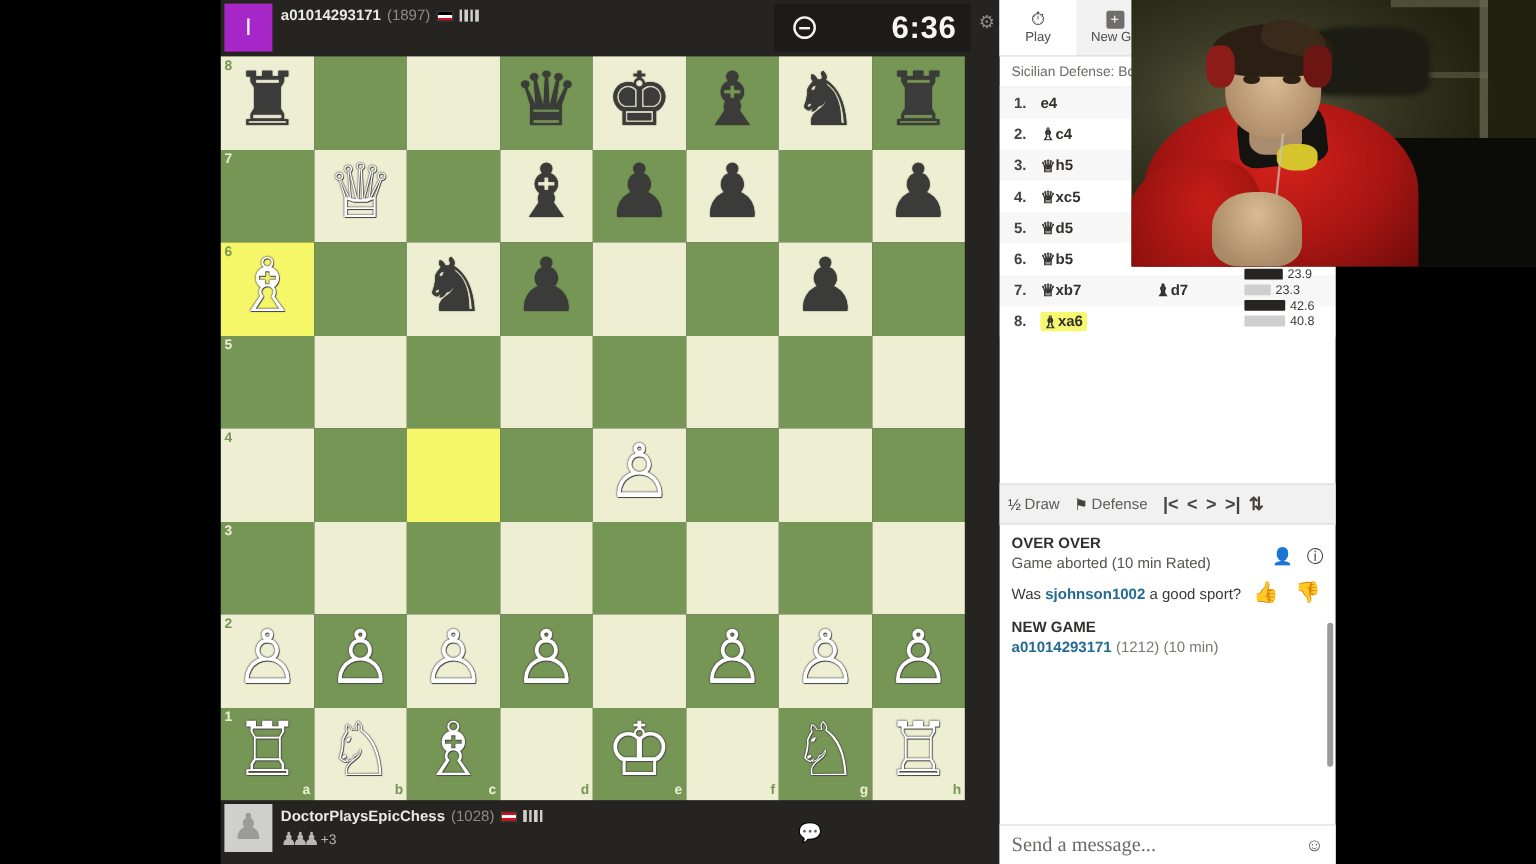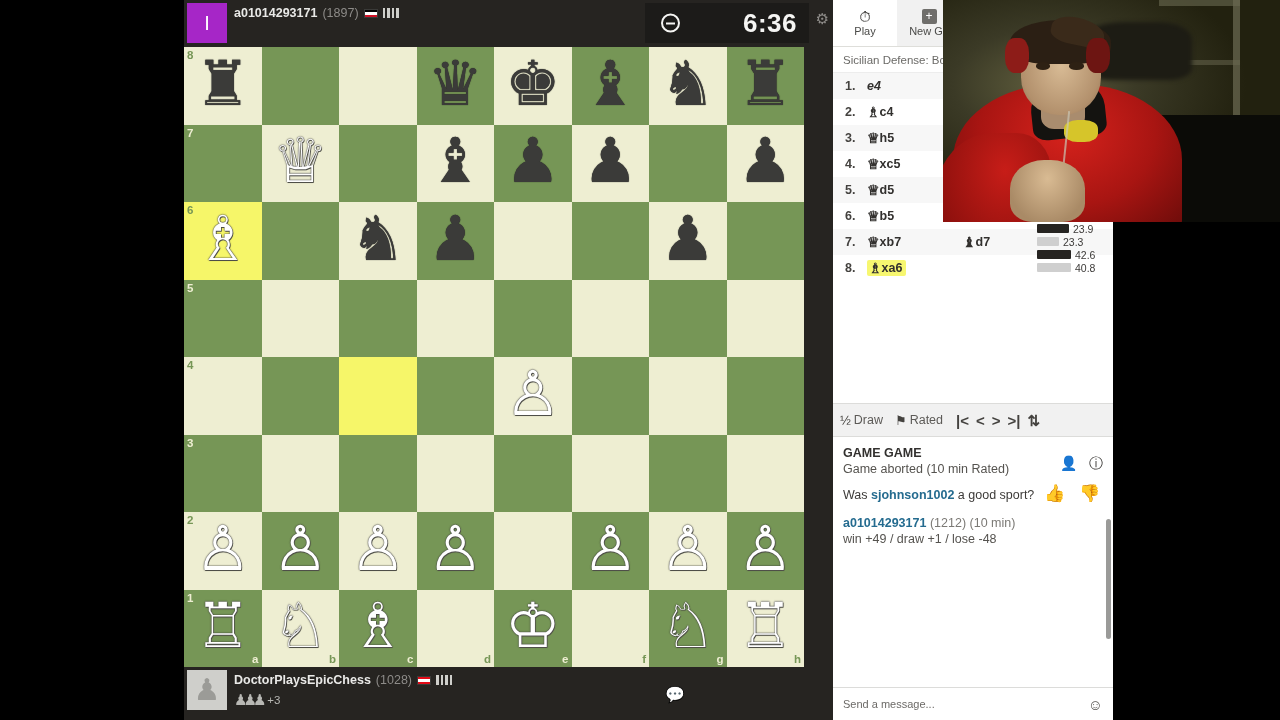--- a/index.html
+++ b/index.html
@@ -216,22 +216,22 @@
   }
 
   
   #sendbar {
     flex: none; height: 33px; border-top: 1px solid #dcdcda;
     display: flex; align-items: center; padding: 0 10px;
     background: #fff;
   }
   #sendbar input {
     flex: 1; border: none; outline: none;
-    font-size: 11px; color: #3c3a38;
-    font-family: Liberation Sans, sans-serif; background: transparent;
+    font-size: 17px; color: #3c3a38;
+    font-family: Liberation Serif, serif; background: transparent;
   }
   #sendbar input::placeholder { color: #6c6a67; }
   .smiley { font-size: 15px; color: #55534f; line-height: 1; cursor: pointer; }
 
   
   #webcam {
     position: absolute; left: 943px; top: 0;
     width: 337px; height: 222px; overflow: hidden;
     background: #15140f;
   }
@@ -544,21 +544,21 @@
         <span>New Ga</span>
       </div>
     </div>
 
     <div id="opening">Sicilian Defense: Bov</div>
 
     <div id="movelist">
         <div class="mv-row odd">
           <span class="mv-num">1.</span>
           <span class="mv-cell">
-            <span style="display: inline-flex; align-items: flex-end; font-style: italic;">
+            <span style="display: inline-flex; align-items: flex-end;">
               <span>e4</span>
             </span>
           </span>
           <span class="mv-cell">
             <span style="display: inline-flex; align-items: center;">
               <span>c</span>
             </span>
           </span>
         </div>
         <div class="mv-row even">
@@ -686,55 +686,55 @@
         </div>
       </div>
 
     <div id="controls">
       <span class="ctl">
         <span class="ctl-ico">½</span>
         <span>Draw</span>
       </span>
       <span class="ctl" style="margin-left:8px">
         <span class="ctl-ico">⚑</span>
-        <span>Rated</span>
+        <span>Defense</span>
       </span>
       <span class="nav-btns">
         <span class="nav-btn">|&lt;</span>
         <span class="nav-btn">&lt;</span>
         <span class="nav-btn">&gt;</span>
         <span class="nav-btn">&gt;|</span>
         <span class="nav-btn">⇅</span>
       </span>
     </div>
 
     <div id="messages">
       <div class="msg-block">
-        <div class="msg-title">GAME GAME</div>
+        <div class="msg-title">OVER OVER</div>
         <div class="msg-sub">Game aborted (10 min Rated)</div>
         <span class="icon-right">
           <span class="ir">👤</span>
           <span class="ir">ⓘ</span>
         </span>
       </div>
 
       <div class="msg-block" style="margin-bottom:12px">
         <span>Was </span><span class="link">sjohnson1002</span><span> a good sport?</span>
         <span class="thumbs">
           <span class="thumb">👍</span>
           <span class="thumb">👎</span>
         </span>
       </div>
 
       <div class="msg-block">
+        <div class="msg-title">NEW GAME</div>
         <div>
           <span class="link">a01014293171</span>
           <span class="muted">(1212) (10 min)</span>
         </div>
-        <div class="msg-sub">win +49 / draw +1 / lose -48</div>
       </div>
 
       <div id="msg-scroll"></div>
     </div>
 
     <div id="sendbar">
       <input placeholder="Send a message..." style="">
       <span class="smiley">☺</span>
     </div>
   </div>

